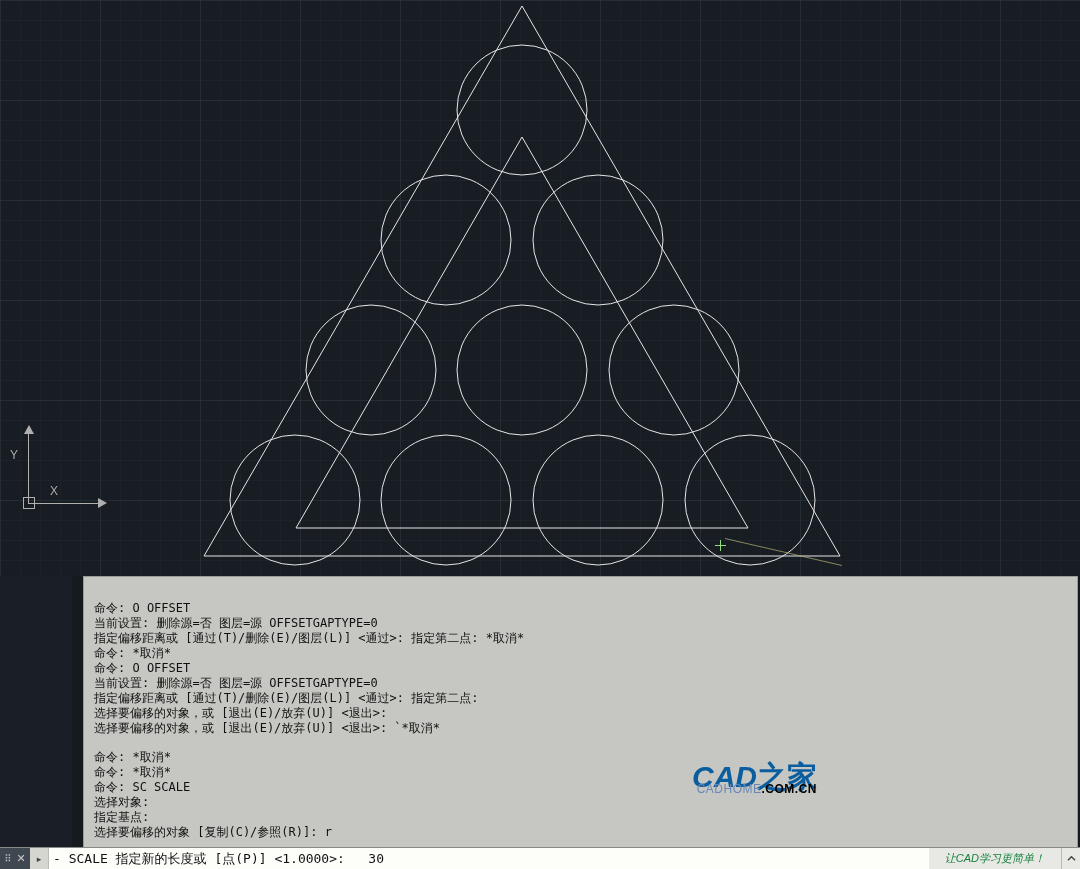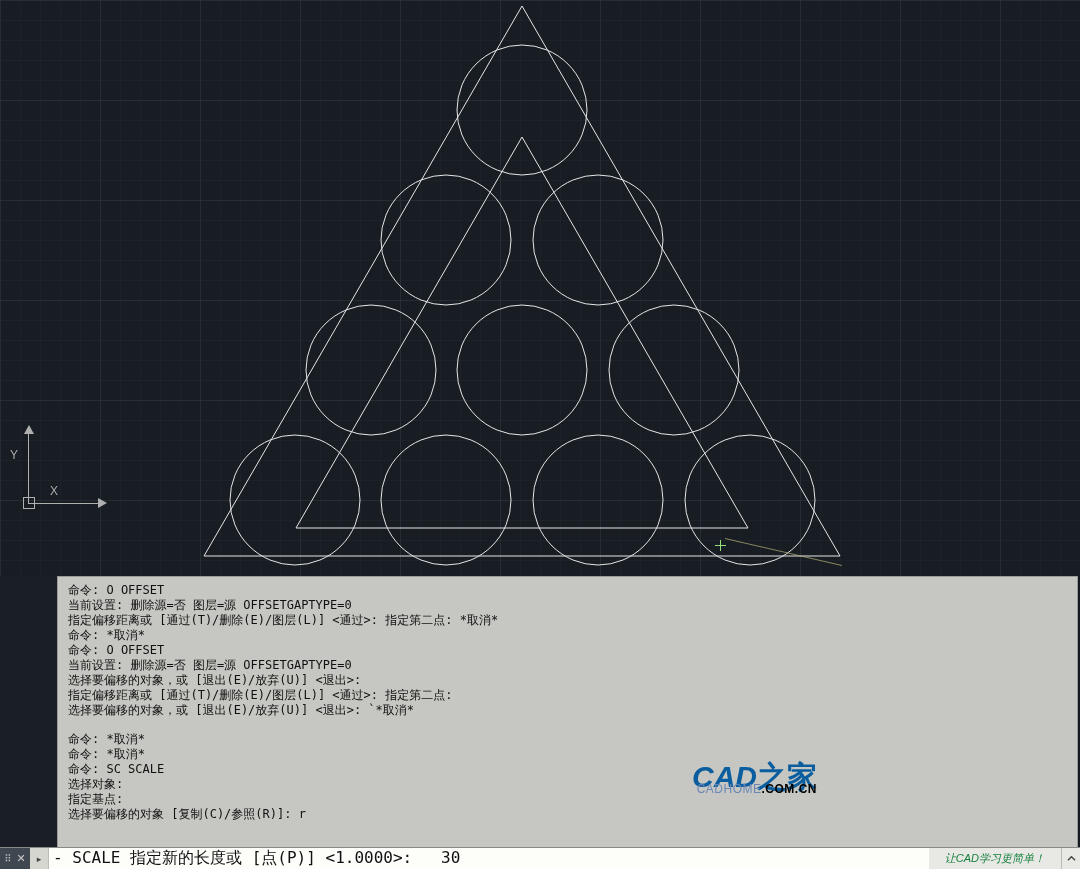--- a/index.html
+++ b/index.html
@@ -14,35 +14,35 @@
   .drawing{position:absolute;left:0;top:0;}
   .ucs{position:absolute;left:8px;bottom:72px;}
   .ucs .y-axis{position:absolute;left:20px;bottom:0;width:1px;height:70px;background:#b0b0b0;}
   .ucs .y-arrow{position:absolute;left:16px;bottom:70px;width:0;height:0;border-left:5px solid transparent;border-right:5px solid transparent;border-bottom:9px solid #b0b0b0;}
   .ucs .x-axis{position:absolute;left:20px;bottom:0;height:1px;width:70px;background:#b0b0b0;}
   .ucs .x-arrow{position:absolute;left:90px;bottom:-4px;width:0;height:0;border-top:5px solid transparent;border-bottom:5px solid transparent;border-left:9px solid #b0b0b0;}
   .ucs .sq{position:absolute;left:15px;bottom:-5px;width:10px;height:10px;border:1px solid #b0b0b0;}
   .ucs .xl{position:absolute;left:42px;bottom:6px;color:#aaa;font-size:12px;}
   .ucs .yl{position:absolute;left:2px;bottom:42px;color:#aaa;font-size:12px;}
   .rubber{position:absolute;left:725px;top:538px;width:120px;height:1px;background:rgba(180,180,120,.7);transform:rotate(13deg);transform-origin:left center;}
-  .history{position:absolute;left:57px;top:576px;right:2px;height:272px;background:#c6c7c2;border:1px solid #9a9a9a;padding:6px 10px 4px 10px;box-sizing:border-box;font-size:12px;line-height:15px;color:#111;overflow:hidden;}
+  .history{position:absolute;left:83px;top:576px;right:2px;height:272px;background:#c6c7c2;border:1px solid #9a9a9a;padding:24px 10px 4px 10px;box-sizing:border-box;font-size:12px;line-height:15px;color:#111;overflow:hidden;}
   .history .line{white-space:nowrap;font-family:"SimSun",monospace;}
   .history .blank{height:14px;}
   .watermark{position:absolute;right:260px;bottom:50px;text-align:right;pointer-events:none;}
   .watermark .big{font-size:30px;font-weight:bold;color:#0a5d9e;font-style:italic;}
   .watermark .big .zh{color:#0a5d9e;font-style:normal;}
   .watermark .url{font-size:12px;color:#6a87b5;letter-spacing:0.5px;margin-top:-2px;}
   .watermark .url b{color:#000000;}
   .gutter{position:absolute;left:0;top:576px;width:72px;height:272px;background:#1a1f27;}
   .cmdbar{position:absolute;left:0;bottom:0;width:1080px;height:21px;background:#e8e9e4;display:flex;align-items:center;font-size:12px;border-top:1px solid #888;}
   .handle{width:30px;height:21px;background:#3f4750;display:flex;align-items:center;justify-content:center;gap:4px;}
   .handle .dots{color:#bbb;font-size:10px;letter-spacing:-1px;}
   .handle .x{color:#ccc;font-size:11px;margin-left:2px;}
   .chev{width:18px;height:21px;background:#d5d6d0;border-right:1px solid #bbb;display:flex;align-items:center;justify-content:center;color:#444;font-size:9px;}
-  .cmd-input{flex:1;height:21px;background:#fdfdfa;border:none;padding:0 6px 0 4px;font-family:"SimSun",monospace;font-size:16px;color:#111;outline:none;}
+  .cmd-input{flex:1;height:21px;background:#fdfdfa;border:none;padding:0 6px 0 4px;font-family:"SimSun",monospace;font-size:13px;color:#111;outline:none;}
   .cmd-tag{padding:0 16px;color:#15803d;font-style:italic;font-size:11px;}
   .cmd-scroll{width:18px;height:21px;background:#e8e8e4;border-left:1px solid #bbb;display:flex;align-items:center;justify-content:center;}
   .cmd-scroll svg{width:9px;height:9px;}
   .cursor-cross{position:absolute;left:720px;top:545px;pointer-events:none;}
   .cursor-cross .h{position:absolute;left:-5px;top:0;width:11px;height:1px;background:#93e07a;}
   .cursor-cross .v{position:absolute;left:0;top:-5px;width:1px;height:11px;background:#93e07a;}
 </style>
 </head>
 <body>
 
@@ -83,22 +83,22 @@
 <div class="gutter"></div>
 
 <div class="history">
   <div id="history-lines">
       <div class="line">命令: O OFFSET</div>
       <div class="line">当前设置: 删除源=否  图层=源  OFFSETGAPTYPE=0</div>
       <div class="line">指定偏移距离或 [通过(T)/删除(E)/图层(L)] &lt;通过&gt;:   指定第二点: *取消*</div>
       <div class="line">命令: *取消*</div>
       <div class="line">命令: O OFFSET</div>
       <div class="line">当前设置: 删除源=否  图层=源  OFFSETGAPTYPE=0</div>
+      <div class="line">指定偏移距离或 [通过(T)/删除(E)/图层(L)] &lt;通过&gt;:   指定第二点:</div>
       <div class="line">选择要偏移的对象，或 [退出(E)/放弃(U)] &lt;退出&gt;:</div>
-      <div class="line">指定偏移距离或 [通过(T)/删除(E)/图层(L)] &lt;通过&gt;:   指定第二点:</div>
       <div class="line">选择要偏移的对象，或 [退出(E)/放弃(U)] &lt;退出&gt;:  `*取消*</div>
       <div class="blank"></div>
       <div class="line">命令: *取消*</div>
       <div class="line">命令: *取消*</div>
       <div class="line">命令: SC SCALE</div>
       <div class="line">选择对象:</div>
       <div class="line">指定基点:</div>
       <div class="line">选择要偏移的对象 [复制(C)/参照(R)]: r</div>
     </div>
   <div class="watermark">

